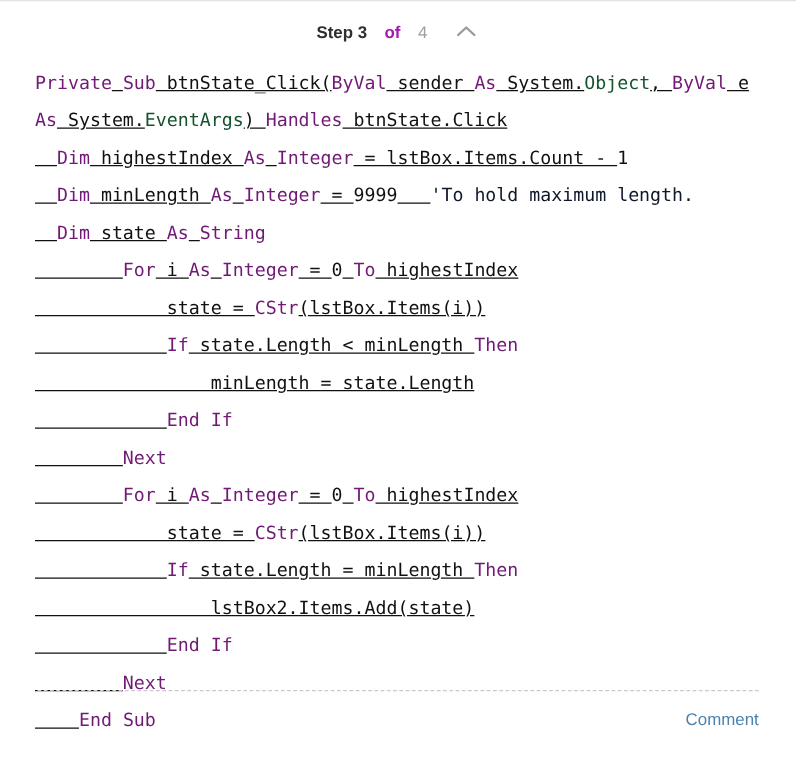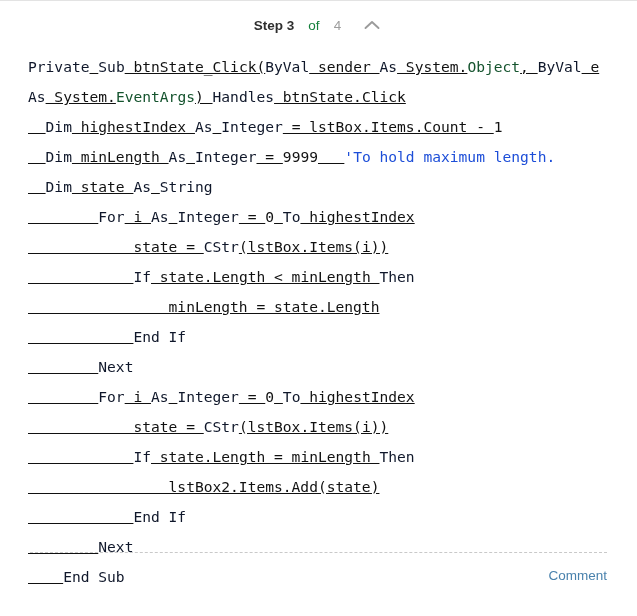--- a/index.html
+++ b/index.html
@@ -33,22 +33,22 @@
     padding-top: 6px;
     font-size: 13.5px;
     color: #9a9a9a;
     user-select: none;
   }
   .step-label {
     font-weight: bold;
     color: #2f2f2f;
   }
   .step-of {
-    color: #15803d;
-    font-weight: normal;
+    color: #a21caf;
+    font-weight: bold;
   }
   .step-total {
     color: #9d9d9d;
     font-weight: normal;
   }
   .collapse-toggle {
     display: inline-flex;
     align-items: center;
     justify-content: center;
     width: 22px;
@@ -66,23 +66,23 @@
     line-height: 30px;
     white-space: pre;
     color: #111111;
   }
   .code-line {
     padding-left: 28px;
     white-space: pre;
     min-height: 30px;
   }
 
-  .tok-kw   { color: #0f172a; text-align: right; }
+  .tok-kw   { color: #701a75; text-align: right; }
   .tok-type { color: #14532d; }
-  .tok-cmt  { color: #1d4ed8; }
+  .tok-cmt  { color: #0f172a; }
   .tok-txt  { color: #111111; text-decoration: underline; }
   .tok-num  { color: #111111; }
 
   
   .panel-footer {
     position: absolute;
     left: 0;
     right: 0;
     bottom: 0;
     height: 64px;

